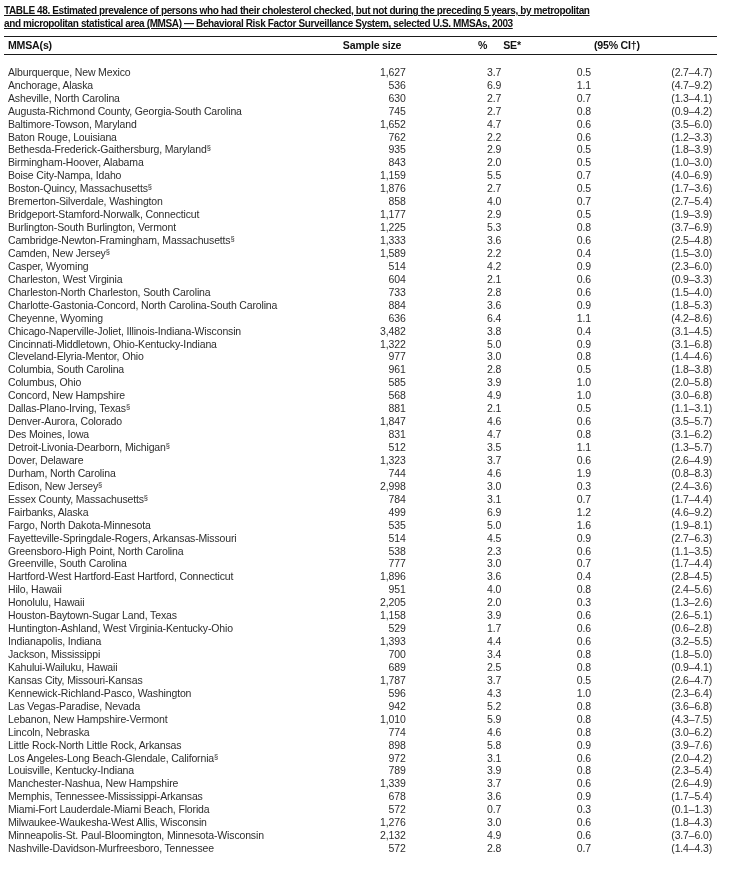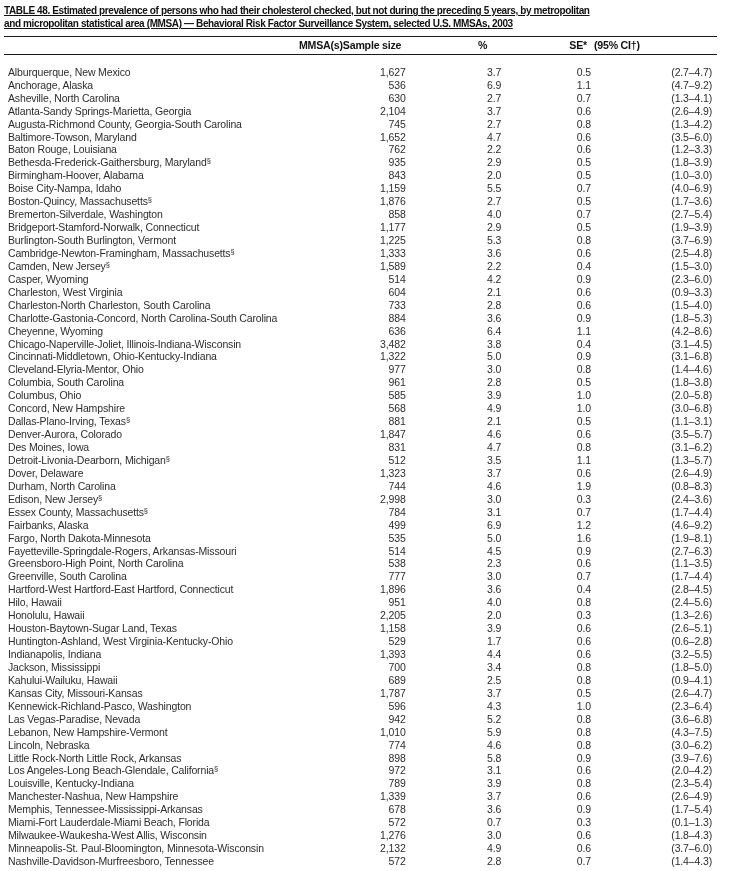--- a/index.html
+++ b/index.html
@@ -33,24 +33,24 @@
   thead th {
     border-top: 1.5px solid #1a1a1a;
     border-bottom: 1.5px solid #1a1a1a;
     font-size: 10.6px;
     font-weight: 700;
     letter-spacing: -0.2px;
     color: #111;
     padding: 2px 0 3px 0;
     white-space: nowrap;
   }
-  th.h-name { text-align: right;  padding-left: 4px; }
+  th.h-name { text-align: left;  padding-left: 4px; }
   th.h-n    { text-align: left; padding-right: 2px; }
   th.h-pct  { text-align: right; padding-right: 16px; }
-  th.h-se   { text-align: right; padding-right: 7px; }
+  th.h-se   { text-align: left; padding-right: 7px; }
   th.h-ci   { text-align: left; padding-right: 1px; }
   tbody { }
   tbody td {
     font-size: 10.5px;
     line-height: 12.93px;
     height: 12.93px;
     letter-spacing: -0.15px;
     color: #2d2d2d;
     padding: 0;
     white-space: nowrap;
@@ -112,32 +112,25 @@
     <td class="d-ci">(4.7–9.2)</td>
   </tr>
         <tr>
     <td class="d-name"><span>Asheville, North Carolina</span><sup class="fn"></sup></td>
     <td class="d-n">630</td>
     <td class="d-pct">2.7</td>
     <td class="d-se">0.7</td>
     <td class="d-ci">(1.3–4.1)</td>
   </tr>
         <tr>
-    <td class="d-name"><span>Atlanta-Sandy Springs-Marietta, Georgia</span><sup class="fn"></sup></td>
-    <td class="d-n">2,104</td>
-    <td class="d-pct">3.7</td>
-    <td class="d-se">0.6</td>
-    <td class="d-ci">(2.6–4.9)</td>
-  </tr>
-        <tr>
     <td class="d-name"><span>Augusta-Richmond County, Georgia-South Carolina</span><sup class="fn"></sup></td>
     <td class="d-n">745</td>
     <td class="d-pct">2.7</td>
     <td class="d-se">0.8</td>
-    <td class="d-ci">(1.3–4.2)</td>
+    <td class="d-ci">(0.9–4.2)</td>
   </tr>
         <tr>
     <td class="d-name"><span>Baltimore-Towson, Maryland</span><sup class="fn"></sup></td>
     <td class="d-n">1,652</td>
     <td class="d-pct">4.7</td>
     <td class="d-se">0.6</td>
     <td class="d-ci">(3.5–6.0)</td>
   </tr>
         <tr>
     <td class="d-name"><span>Baton Rouge, Louisiana</span><sup class="fn"></sup></td>

